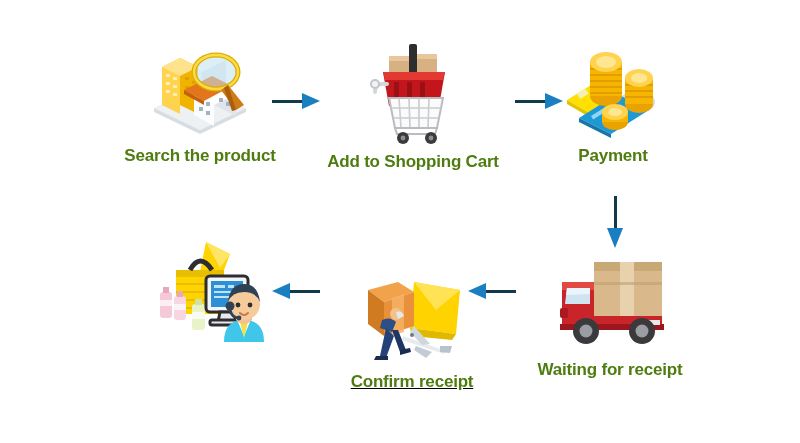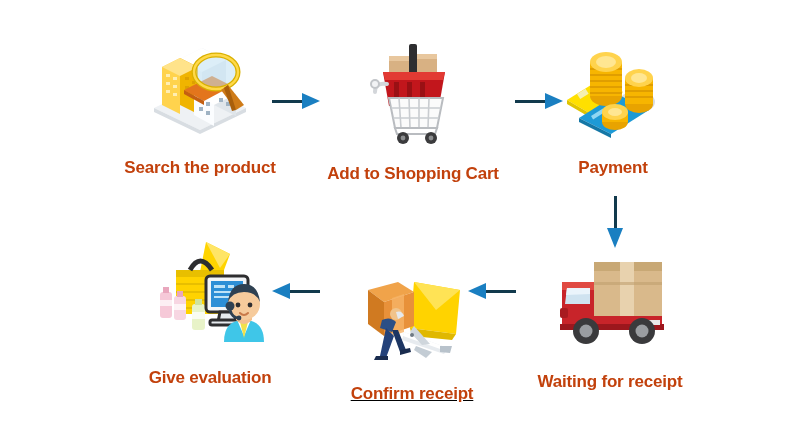--- a/index.html
+++ b/index.html
@@ -15,24 +15,24 @@
   
   .step{position:absolute;width:200px;text-align:center;}
   .step .art{
     position:relative;
     height:120px;width:120px;
     margin:0 auto;
   }
   .step .caption{
     font-size:17px;
     font-weight:bold;
-    color:#c2410c;
+    color:#4d7c0f;
     letter-spacing:-0.2px;
     white-space:nowrap;
-    margin-top:16px;
+    margin-top:4px;
   }
 
   
   #step-search   {left:100px; top:22px;}
   #step-cart     {left:313px; top:28px;}
   #step-payment  {left:513px; top:22px;}
   #step-waiting  {left:510px; top:236px;}
   #step-confirm  {left:312px; top:248px;text-decoration:underline;}
   #step-evaluate {left:110px; top:232px;}
 
@@ -344,21 +344,20 @@
           <path d="M78 70 q2 -18 16 -18 q14 0 16 18 q-4 -10 -16 -10 q-12 0 -16 10Z" fill="#2f4152"></path>
           <circle cx="88" cy="73" r="2.4" fill="#2f2f31"></circle>
           <circle cx="100" cy="73" r="2.4" fill="#2f2f31"></circle>
           <path d="M90 81 q4 4 8 0" stroke="#c97a4a" stroke-width="2" fill="none" stroke-linecap="round"></path>
           <circle cx="80" cy="74" r="4.5" fill="#2f4152"></circle>
           <path d="M80 78 q2 8 9 8" stroke="#2f4152" stroke-width="3" fill="none"></path>
           <circle cx="89" cy="86" r="2.4" fill="#2f4152"></circle>
         </g>
       </svg>
     </div>
-    <div class="caption">Give evaluation</div>
   </div>
 
   <div class="arrow right" id="arrow-1">
     <div class="tail"></div>
     <div class="head"></div>
   </div>
   <div class="arrow right" id="arrow-2">
     <div class="tail"></div>
     <div class="head"></div>
   </div>

